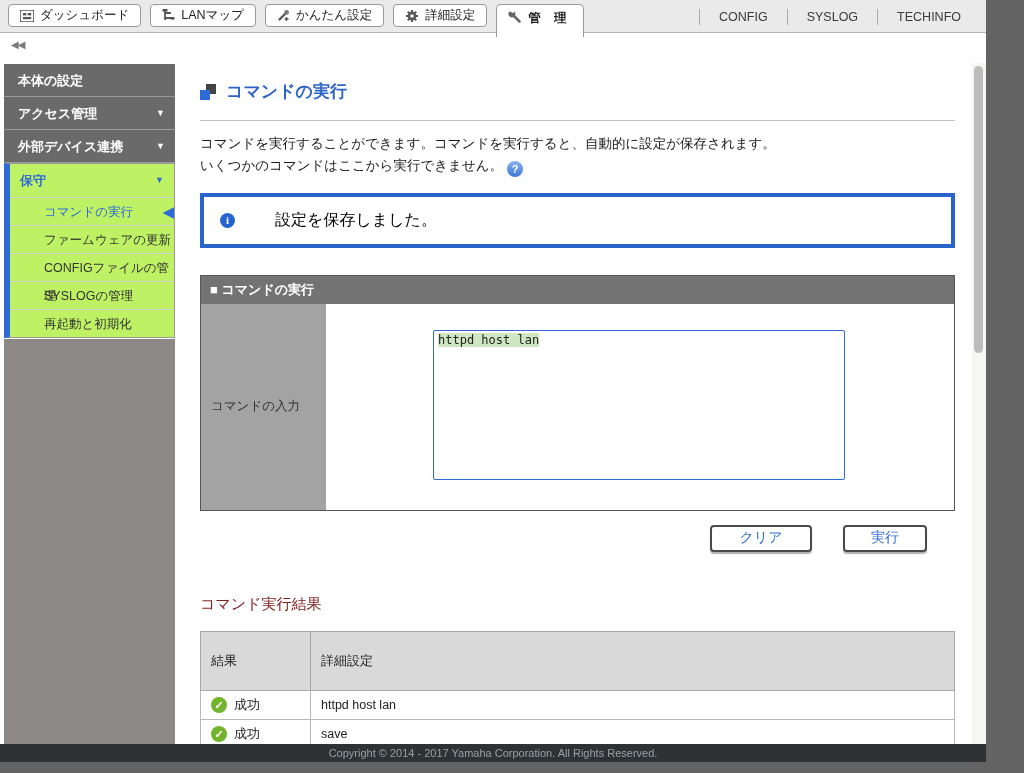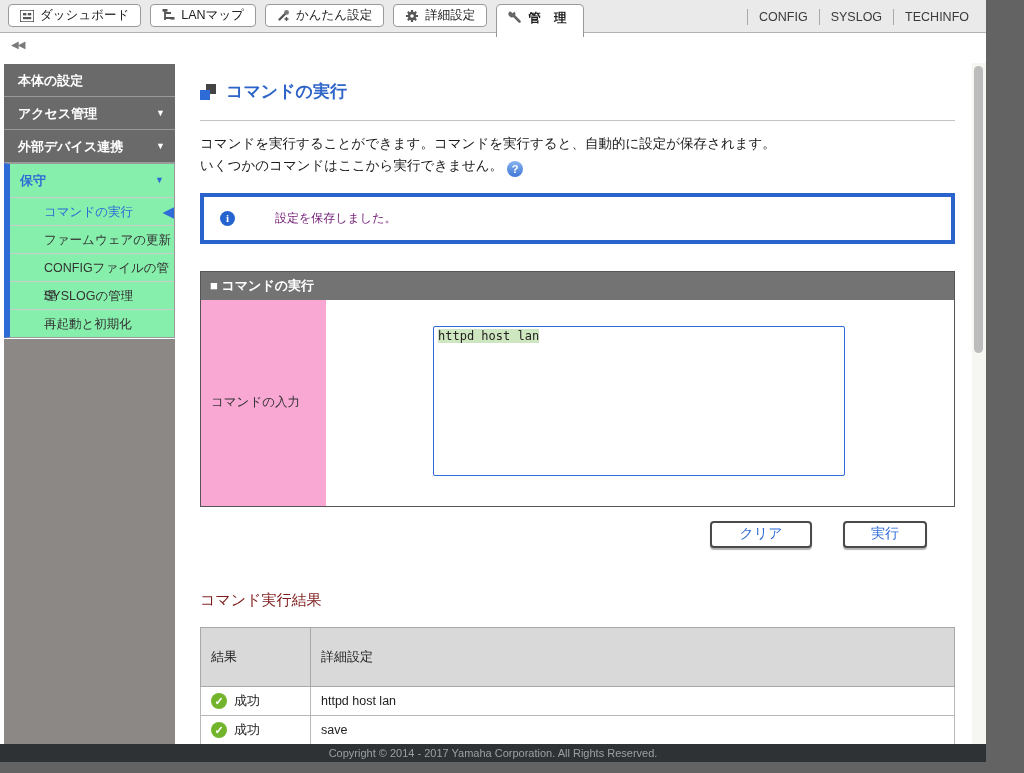--- a/index.html
+++ b/index.html
@@ -13,30 +13,30 @@
   }
   .page { position:absolute; left:0; top:0; width:986px; height:762px; background:#fff; overflow:hidden; }
 
   
   .topbar { position:absolute; left:0; top:0; width:986px; height:33px; background:#eaeaea; border-bottom:1px solid #b3b3b3; z-index:1; }
   .tabs { position:absolute; left:8px; top:4px; display:flex; gap:9px; align-items:flex-start; z-index:3; }
   .tab { height:23px; background:#fff; border:1px solid #999; border-radius:4px; display:flex; align-items:center; gap:6px; padding:0 11px; font-size:12.5px; color:#222; cursor:pointer; }
   .tab.active { height:33px; border-radius:5px 5px 0 0; border-bottom:none; align-items:flex-start; padding-top:5px; font-weight:bold; letter-spacing:5px; background:#fff; }
   .tab .ticon { display:inline-flex; align-items:center; }
   .toplinks { position:absolute; right:6px; top:0; height:33px; display:flex; align-items:center; z-index:2; }
-  .toplink { font-size:12.5px; color:#3a3a3a; padding:1px 11px; border-left:1px solid #aaa; cursor:pointer; }
+  .toplink { font-size:12.5px; color:#3a3a3a; padding:1px 19px; border-left:1px solid #aaa; cursor:pointer; }
 
   
   .collapse { position:absolute; left:11px; top:39px; color:#7a7a7a; font-size:10px; letter-spacing:-1px; cursor:pointer; }
 
   
   .sidebar { position:absolute; left:4px; top:64px; bottom:18px; width:171px; display:flex; flex-direction:column;justify-content:flex-end; }
   .side-sec { position:relative; height:33px; background:#6a6a6a; color:#fff; font-weight:bold; font-size:13px; line-height:33px; padding-left:14px; border-bottom:1px solid #9a9a9a; cursor:pointer; }
   .side-sec .arr { position:absolute; right:10px; top:0; font-size:9px; line-height:33px; }
-  .maint { background:#86efac; border:1px solid #999; border-left:6px solid #2f6bd7; }
+  .maint { background:#bef264; border:1px solid #999; border-left:6px solid #2f6bd7; }
   .maint-head { position:relative; height:33px; line-height:33px; color:#2f6bd7; font-weight:bold; font-size:13px; padding-left:10px; cursor:pointer; }
   .maint-head .arr { position:absolute; right:10px; top:0; font-size:9px; line-height:33px; color:#2f6bd7; }
   .maint-item { position:relative; height:28px; line-height:28px; border-top:1px solid #ccc; padding-left:34px; font-size:12.5px; color:#333; cursor:pointer; }
   .maint-item.active { color:#2f6bd7; }
   .maint-item.active .marker { position:absolute; right:0px; top:0; color:#2f6bd7; font-size:15px; line-height:28px; }
   .side-filler { flex:1; background:#8c8885; margin-top:1px; }
 
   
   .main { position:absolute; left:200px; top:80px; width:755px; }
   .title-row { display:flex; align-items:center; gap:10px; }
@@ -44,26 +44,26 @@
   .pages-icon i { position:absolute; width:10px; height:10px; display:block; }
   .pages-icon .bk { right:0; top:0; background:#444; }
   .pages-icon .bl { left:0; bottom:0; background:#2f6bd7; }
   .page-title { color:#2e64c8; font-size:17px; font-weight:bold; }
   .rule { border:none; border-top:1px solid #c4c4c4; margin-top:17px; }
   .desc { margin-top:12px; font-size:13.5px; line-height:1.65; color:#1a1a1a; }
   .help-icon { display:inline-flex; align-items:center; justify-content:center; width:16px; height:16px; border-radius:50%; background:linear-gradient(#8ab4f0,#3e77d6); color:#fff; font-size:11px; font-weight:bold; vertical-align:-3px; margin-left:4px; cursor:pointer; }
 
   .notice { margin-top:15px; border:4px solid #2b63cc; background:#fff; padding:13px 16px; display:flex; align-items:center; gap:14px; }
   .info-icon { width:15px; height:15px; border-radius:50%; background:#2564d0; color:#fff; font-size:11px; font-weight:bold; font-family:"Liberation Serif",serif; text-align:center; line-height:15px; flex:0 0 15px; }
-  .notice-text { font-size:12px; color:#701a75;padding-left:26px; }
+  .notice-text { font-size:16px; color:#000000;padding-left:26px; }
 
   .panel { margin-top:27px; border:1px solid #555; }
   .panel-head { background:#737373; color:#fff; font-weight:bold; font-size:13px; padding:5px 9px; }
   .panel-body { display:flex; min-height:206px; }
-  .panel-label { width:125px; background:#f9a8d4; padding:10px 8px 10px 10px; font-size:12.5px; color:#333; display:flex; align-items:center; }
+  .panel-label { width:125px; background:#a3a3a3; padding:10px 8px 10px 10px; font-size:12.5px; color:#333; display:flex; align-items:center; }
   .panel-field { flex:1; background:#fff; padding:26px 0 28px 107px; }
   .cmd-box { width:412px; height:150px; border:1px solid #2e6bd8; border-radius:2px; background:#fff; font-family:"DejaVu Sans Mono", monospace; font-size:12px; line-height:1.3; padding:2px 4px; color:#222; cursor:text; }
   .cmd-box .sel { background:#cfe7c0; }
 
   .btn-row { display:flex; justify-content:flex-end; gap:31px; margin:14px 28px 12px 0; }
   .btn { height:27px; background:#fff; border:2px solid #4a4a4a; border-radius:4px; color:#2e6bd8; font-size:14px; display:flex; align-items:center; justify-content:center; box-shadow:0 2px 1px rgba(0,0,0,.3); cursor:pointer; }
   .btn-clear { width:102px; }
   .btn-exec { width:84px; }
 
   .sec-title { margin-top:43px; color:#7f1d1d; font-size:15px; }

